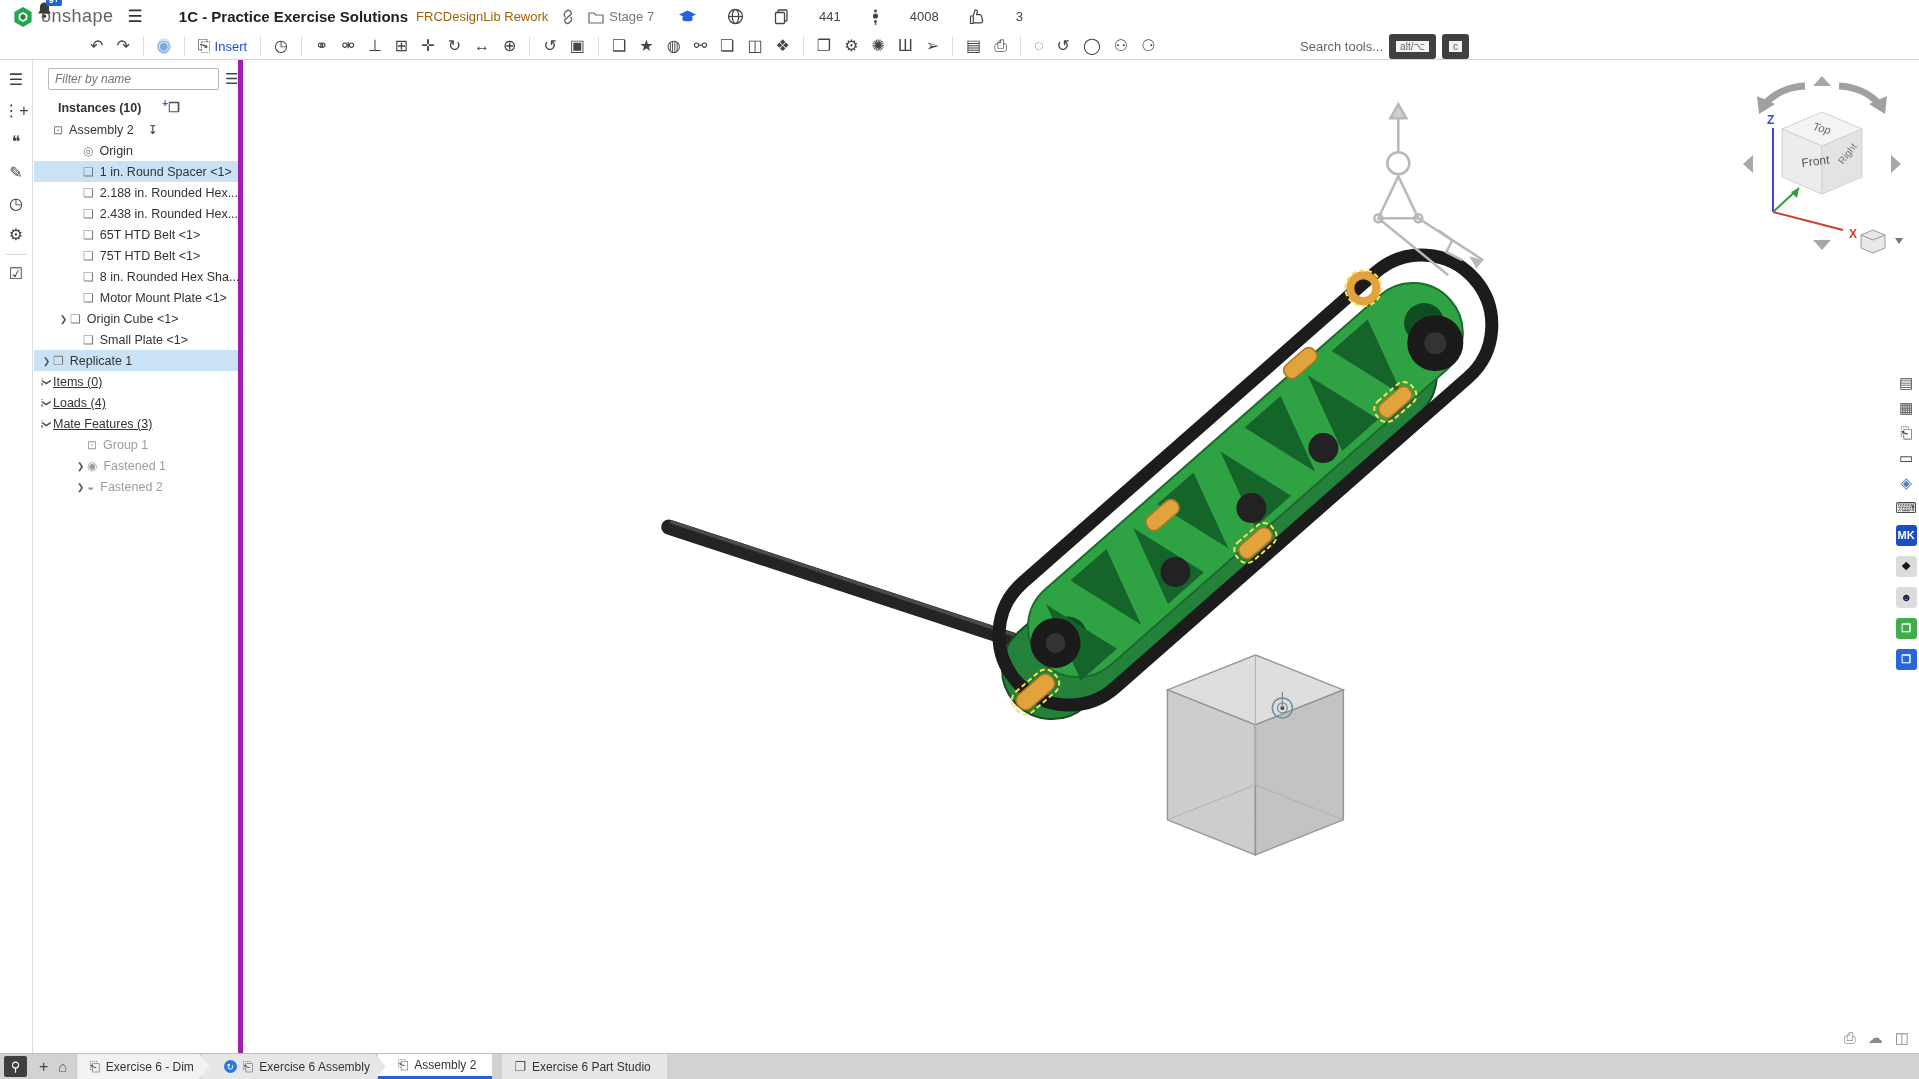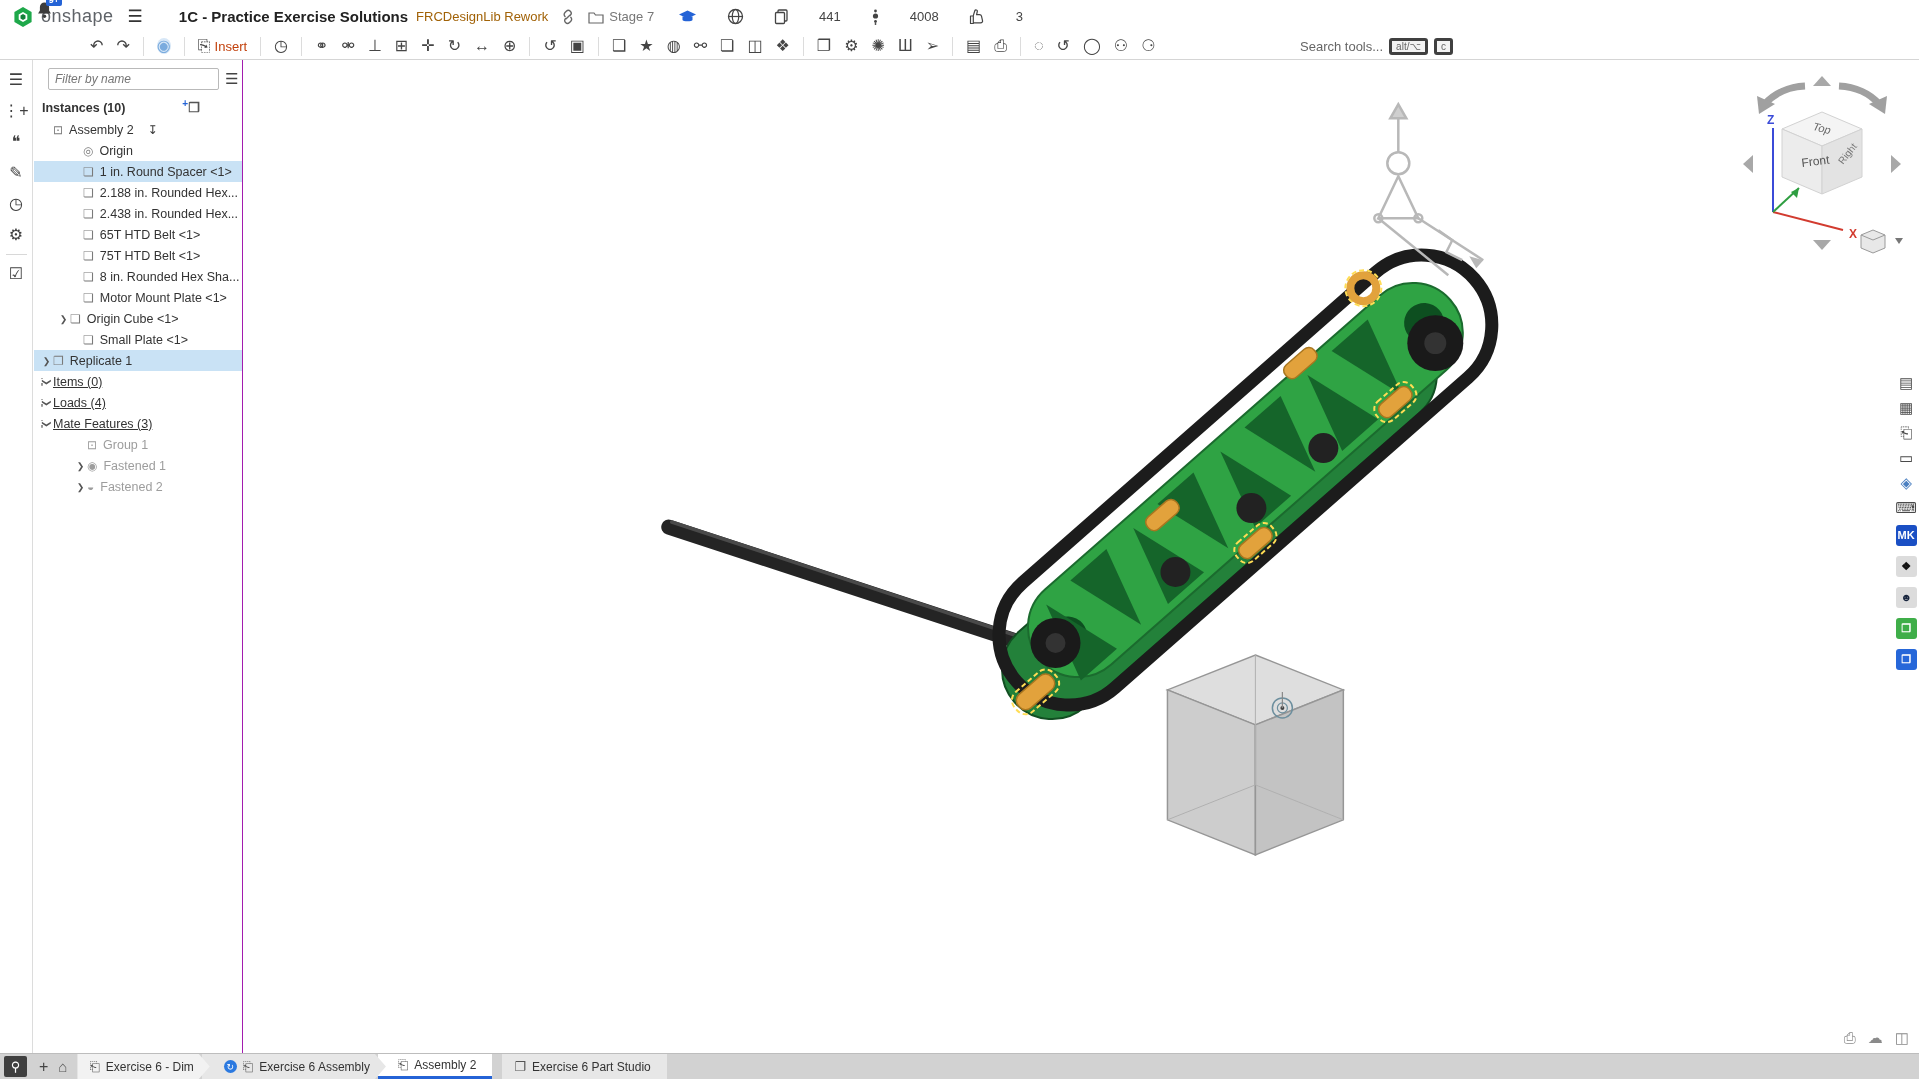--- a/index.html
+++ b/index.html
@@ -30,41 +30,41 @@
   .avatar{width:23px;height:23px;border-radius:4px;background:#0c1526;display:flex;
           align-items:center;justify-content:center;}
   .user-name{font-size:13px;color:#333;}
   
   #toolbar{position:absolute;left:0;top:33px;right:0;height:27px;background:#fff;
            border-bottom:1px solid #d5d5d5;box-sizing:border-box;}
   #toolbar-icons{position:absolute;left:88px;top:0;height:26px;display:flex;align-items:center;gap:9px;}
   .tb-btn{display:flex;align-items:center;gap:4px;padding:1px 2px;border-radius:3px;cursor:pointer;}
   .tb-glyph{font-size:16px;line-height:1;color:#454545;}
   .tb-btn.accent .tb-glyph{color:#7aabde;background:#d7e7f7;border-radius:50%;}
-  .tb-label{font-size:13px;color:#c2410c;}
+  .tb-label{font-size:13px;color:#1d4ed8;}
   .tb-div{width:1px;height:19px;background:#dcdcdc;margin:0 2px;}
   #searchtools{position:absolute;left:1292px;top:3px;height:20px;display:flex;align-items:center;gap:6px;
                padding:0 8px;cursor:text;}
   #searchtools .st-text{font-size:13px;color:#666;}
-  kbd{font-size:10px;color:#666;border:3px solid #404040;background:#f3f3f3;border-radius:3px;
+  kbd{font-size:10px;color:#666;border:7px solid #404040;background:#f3f3f3;border-radius:3px;
       padding:0 4px;font-family:"Liberation Sans",sans-serif;}
   
   #leftstrip{position:absolute;left:0;top:60px;width:33px;bottom:26px;background:#fff;
              border-right:1px solid #dcdcdc;box-sizing:border-box;display:flex;flex-direction:column;
              align-items:center;padding-top:12px;gap:15px;}
   .ls-icon{font-size:16px;color:#3f3f3f;cursor:pointer;line-height:1;}
   .ls-div{width:21px;height:1px;background:#d8d8d8;margin:-4px 0;}
   
   #panel{position:absolute;left:34px;top:60px;width:209px;bottom:26px;background:#fff;
-         border-right:1px solid #a21caf;box-sizing:border-box;font-size:12.5px;}
+         border-right:5px solid #a21caf;box-sizing:border-box;font-size:12.5px;}
   .filter-row{display:flex;align-items:center;gap:6px;padding:8px 6px 6px 8px;}
   .filter-input{flex:1;height:22px;border:1px solid #b9b9b9;border-radius:2px;font-size:12px;
                 font-style:italic;color:#888;padding:0 6px;box-sizing:border-box;
                 font-family:"Liberation Sans",sans-serif;}
-  .panel-header{display:flex;align-items:center;padding:4px 8px;font-weight:bold;color:#333;}
+  .panel-header{display:flex;align-items:center;padding:4px 24px;font-weight:bold;color:#333;}
   .newfolder{margin-left:auto;margin-right:34px;color:#555;font-size:13px;position:relative;cursor:pointer;}
   .newfolder .plus{position:absolute;left:-6px;top:-2px;color:#2463d6;font-size:10px;font-weight:bold;}
   .row{display:flex;align-items:center;height:21px;cursor:pointer;white-space:nowrap;}
   .row.sel{background:#c9e2f5;}
   .row .chev{width:13px;font-size:9px;color:#555;text-align:center;flex:0 0 13px;}
   .row .chev.down{transform:rotate(90deg);}
   .row .t-icon{font-size:12px;color:#7a7a7a;margin-right:6px;}
   .row .t-label{color:#333;}
   .row.grayed .t-label,.row.grayed .t-icon{color:#9d9d9d;}
   .row .anchor{margin-left:14px;font-size:12px;color:#333;}

